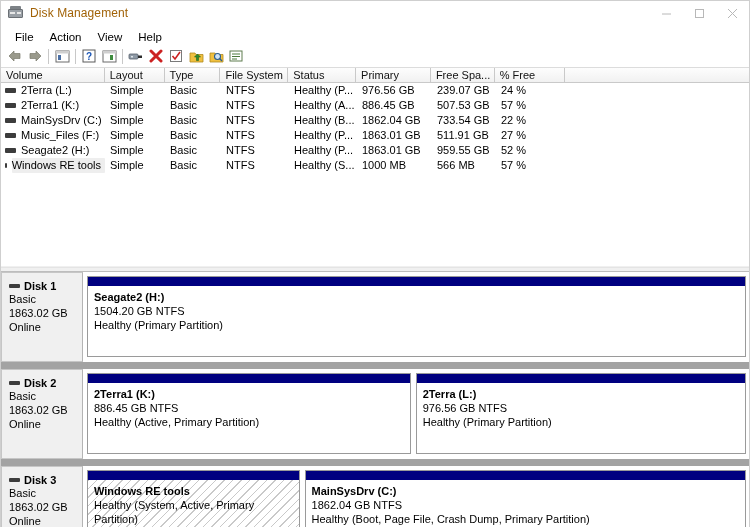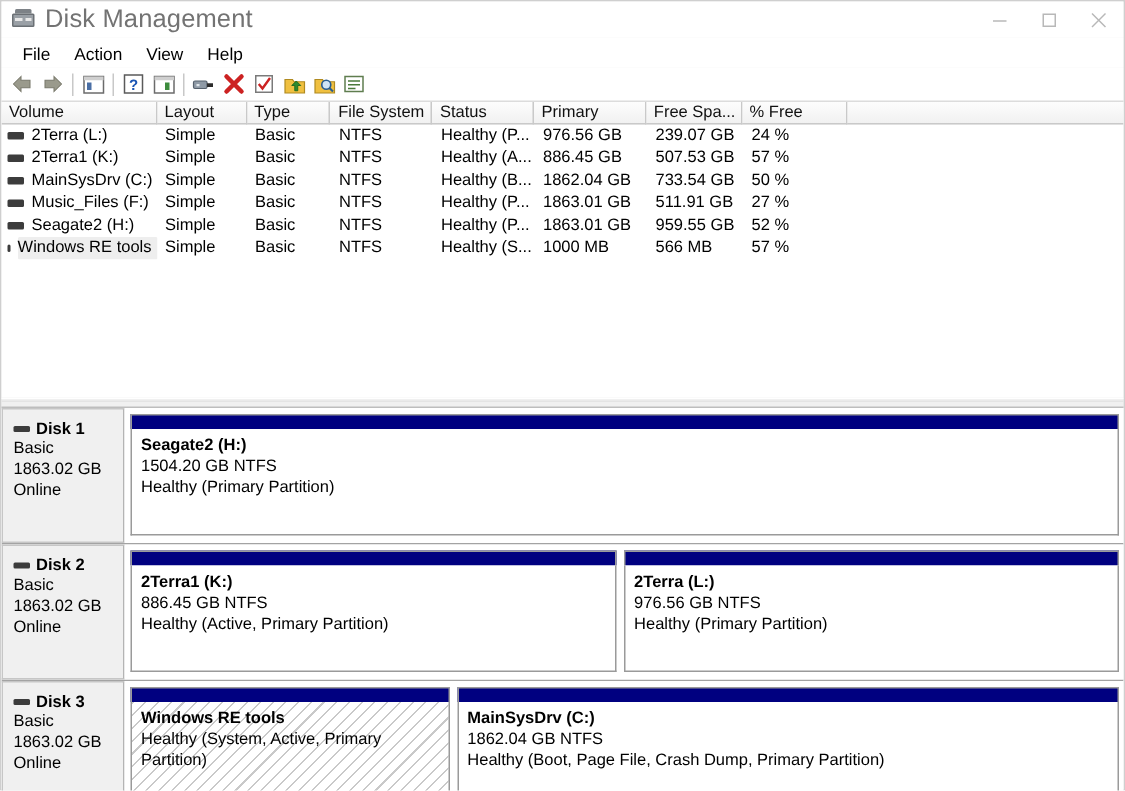--- a/index.html
+++ b/index.html
@@ -16,21 +16,21 @@
   
   .titlebar{height:24px;background:#ffffff;display:flex;align-items:center;
             position:relative;}
   .title-icon{width:16px;height:14px;margin-left:7px;margin-right:6px;position:relative;}
   .title-icon .body{position:absolute;left:0;top:3px;width:15px;height:9px;
         background:#9aa0a6;border:1px solid #6b7075;box-sizing:border-box;border-radius:1px;}
   .title-icon .slot{position:absolute;left:2px;top:6px;width:5px;height:2px;background:#e8e8e8;}
   .title-icon .slot2{position:absolute;left:9px;top:6px;width:4px;height:2px;background:#e8e8e8;}
   .title-icon .foot{position:absolute;left:2px;top:0px;width:11px;height:3px;
         background:#7d8287;border-radius:1px 1px 0 0;}
-  .title-text{color:#737373;font-size:17px;letter-spacing:.1px;}
+  .title-text{color:#a16207;font-size:12px;letter-spacing:.1px;}
   .wincontrols{position:absolute;right:0;top:0;height:24px;display:flex;}
   .wc{width:33px;height:24px;display:flex;align-items:center;justify-content:center;}
   .wc svg{display:block;}
 
   
   .menubar{height:20px;background:#ffffff;display:flex;align-items:flex-end;
            padding-left:6px;}
   .menu-item{padding:2px 8px;font-size:11.5px;color:#000;}
 
   
@@ -57,21 +57,21 @@
            border-radius:1px;margin-right:5px;vertical-align:middle;}
 
   
   .splitter{height:5px;background:#f0f0f0;border-top:1px solid #ffffff;
             border-bottom:1px solid #bdbdbd;position:relative;}
   .splitter:after{content:"";position:absolute;left:0;right:0;top:1px;height:1px;
             background:#e4e4e4;}
 
   
   .graphpane{background:#ffffff;position:relative;overflow:hidden;}
-  .diskrow{display:flex;height:90px;border-bottom:1px solid #a3a3a3;}
+  .diskrow{display:flex;height:90px;border-bottom:7px solid #a3a3a3;}
   .diskrow.last{height:93px;}
   .diskinfo{width:82px;flex:0 0 82px;background:#f0f0f0;
             border:1px solid #c6c6c6;border-right:1px solid #b4b4b4;
             box-sizing:border-box;padding:7px 0 0 7px;}
   .diskinfo .dname{font-weight:bold;font-size:11px;display:flex;align-items:center;}
   .dicon{display:inline-block;width:11px;height:4px;background:#3c3c3c;
          border-radius:1px;margin-right:4px;}
   .diskinfo .dline{font-size:11px;line-height:14px;}
   .diskbody{flex:1;display:flex;padding:4px 3px 5px 4px;box-sizing:border-box;
             background:#ffffff;gap:0;}
@@ -251,21 +251,21 @@
         <div class="vcell volname" style="width:104px">
           <span class="drvicon"></span>
           <span>MainSysDrv (C:)</span>
         </div>
         <div class="vcell" style="width:60px">Simple</div>
         <div class="vcell" style="width:56px">Basic</div>
         <div class="vcell" style="width:68px">NTFS</div>
         <div class="vcell" style="width:68px">Healthy (B...</div>
         <div class="vcell" style="width:75px">1862.04 GB</div>
         <div class="vcell" style="width:64px">733.54 GB</div>
-        <div class="vcell" style="width:70px">50 %</div>
+        <div class="vcell" style="width:70px">22 %</div>
       </div>
 
       <div class="vrow">
         <div class="vcell volname" style="width:104px">
           <span class="drvicon"></span>
           <span>Music_Files (F:)</span>
         </div>
         <div class="vcell" style="width:60px">Simple</div>
         <div class="vcell" style="width:56px">Basic</div>
         <div class="vcell" style="width:68px">NTFS</div>

